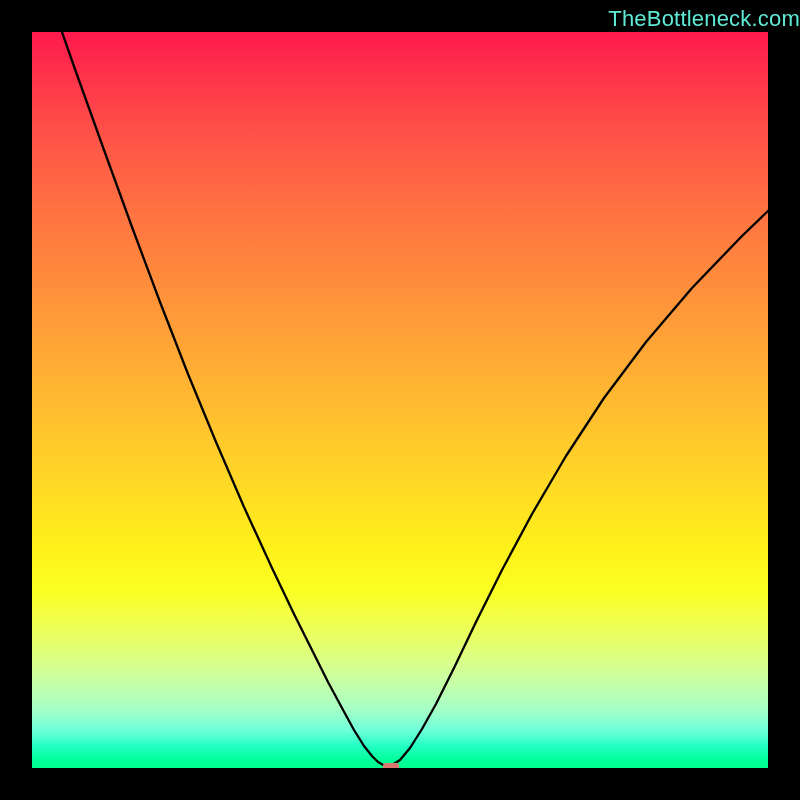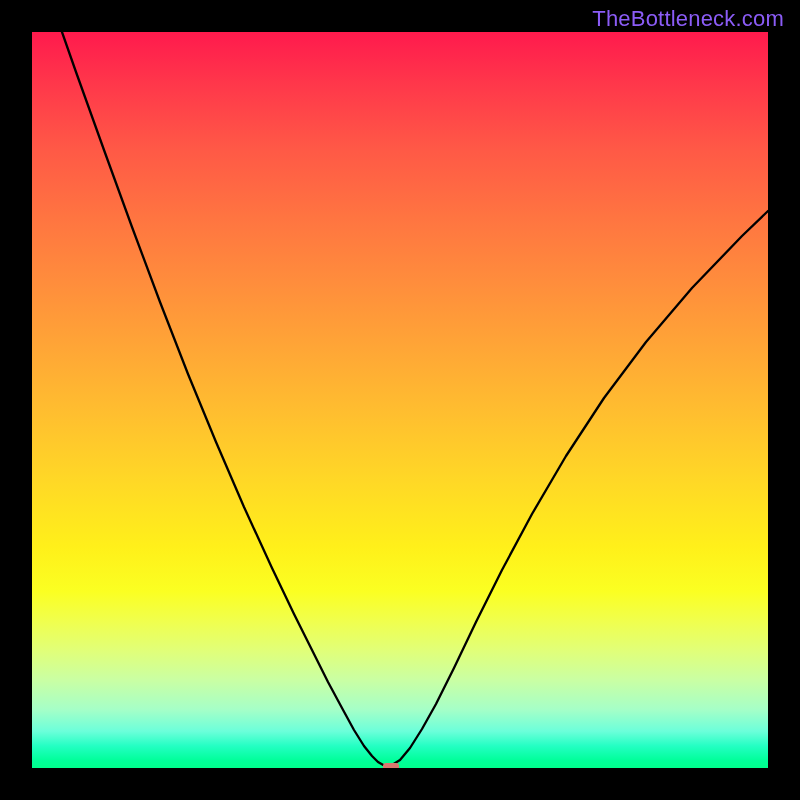--- a/index.html
+++ b/index.html
@@ -7,22 +7,22 @@
     width: 800px;
     height: 800px;
     background: #000;
     position: relative;
     overflow: hidden;
     font-family: Arial, Helvetica, sans-serif;
   }
   .watermark {
     position: absolute;
     top: 6px;
-    right: 16px;
-    color: #8b5cf6;
+    right: 0;
+    color: #5eead4;
     font-size: 22px;
     font-weight: 400;
     z-index: 10;
     letter-spacing: 0.2px;
     text-align: right;
   }
   .plot-area {
     position: absolute;
     left: 32px;
     top: 32px;

